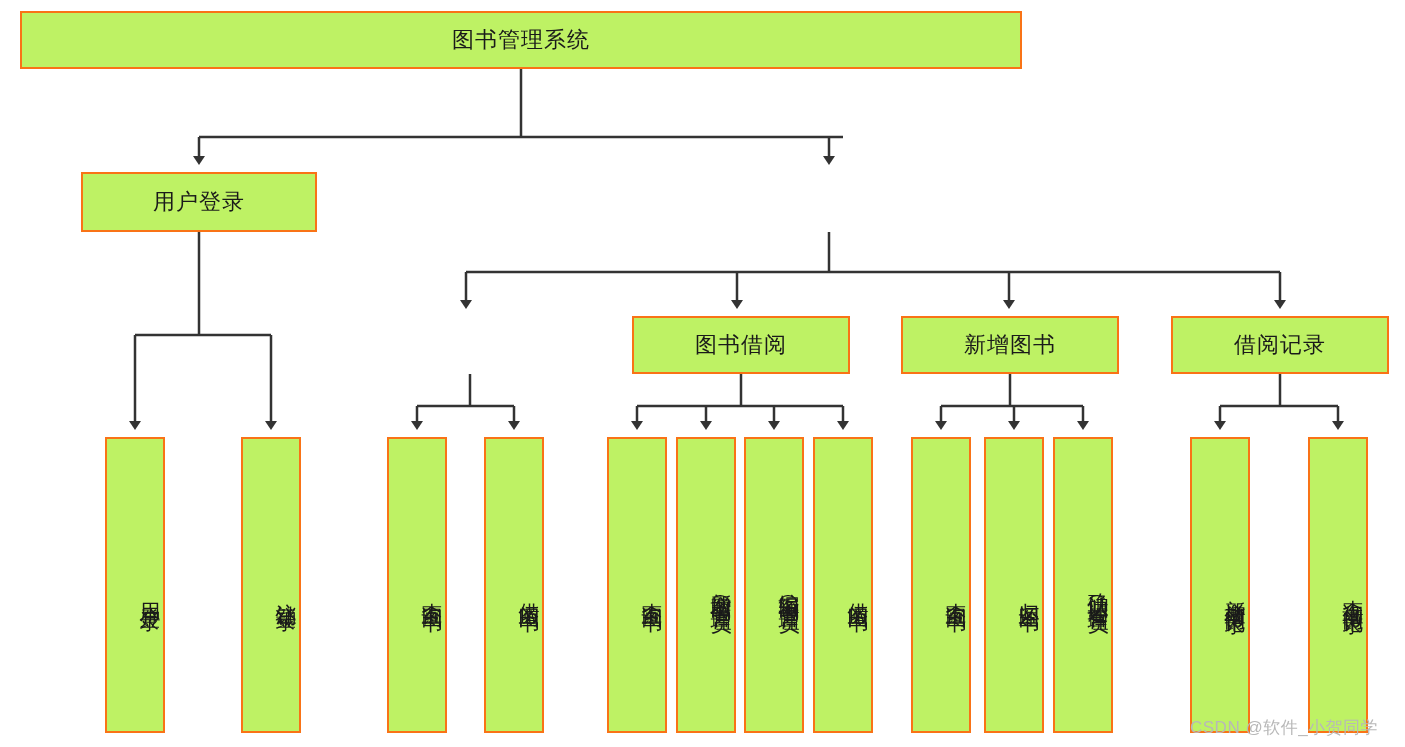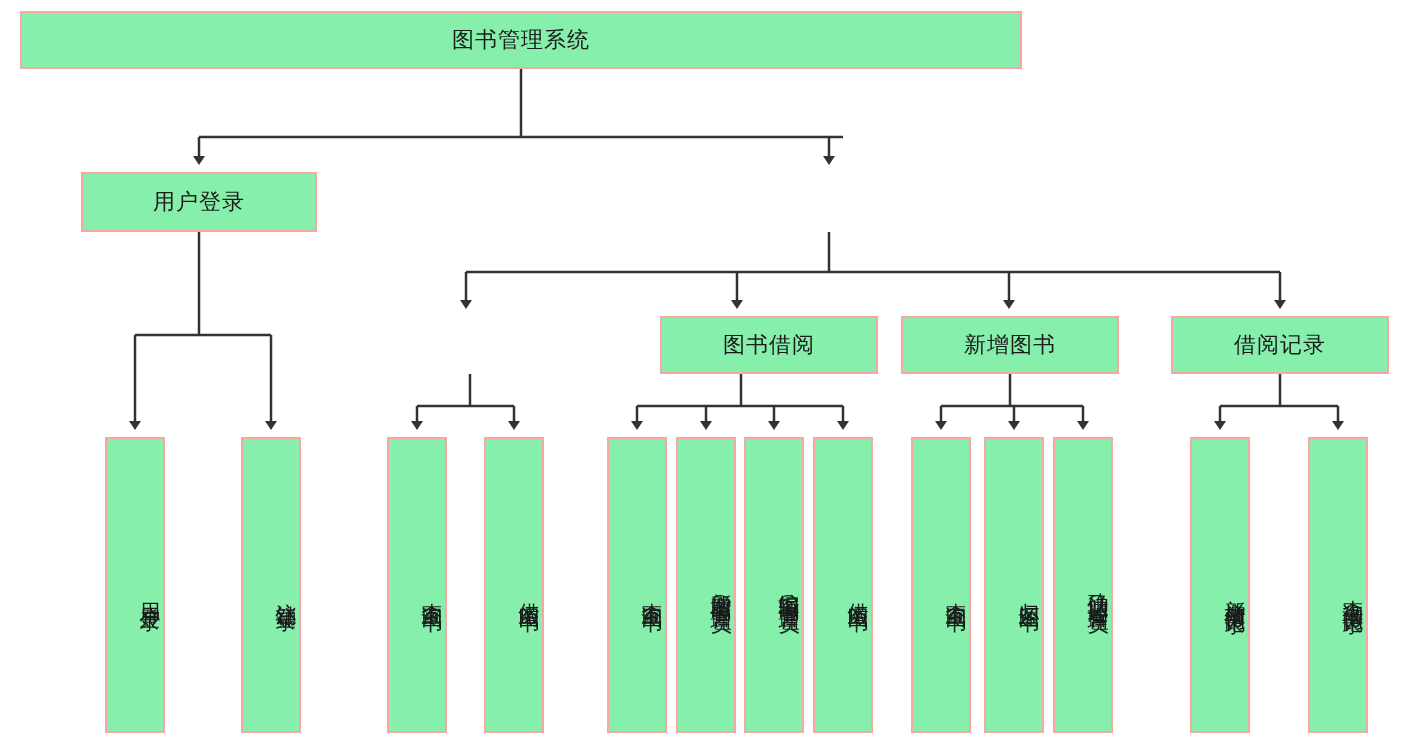--- a/index.html
+++ b/index.html
@@ -21,22 +21,22 @@
     position: absolute;
     left: 0;
     top: 0;
     width: 1405px;
     height: 747px;
     pointer-events: none;
   }
   .node {
     position: absolute;
     box-sizing: border-box;
-    border: 2px solid #fca5a5;
-    background: #86efac;
+    border: 2px solid #f97316;
+    background: #bef264;
     display: flex;
     align-items: center;
     justify-content: center;
     color: #1a1a1a;
     letter-spacing: 1px;
   }
   .node.horizontal {
     font-size: 22px;
     line-height: 1.2;
   }
@@ -113,31 +113,32 @@
       <path d="M 1220 406 L 1338 406"></path>
       <path d="M 1220 406 L 1220 425" marker-end="url(#arrow)"></path>
       <path d="M 1338 406 L 1338 425" marker-end="url(#arrow)"></path>
     </g>
   </svg>
 
   <div class="node horizontal" id="root-node" style="left: 20px; top: 11px; width: 1002px; height: 58px;">图书管理系统</div>
 
   <div class="node horizontal" id="l2-0" style="left: 81px; top: 172px; width: 236px; height: 60px;">用户登录</div>
 
-  <div class="node horizontal" id="l3-1" style="left: 660px; top: 316px; width: 218px; height: 58px;">图书借阅</div>
+  <div class="node horizontal" id="l3-1" style="left: 632px; top: 316px; width: 218px; height: 58px;">图书借阅</div>
   <div class="node horizontal" id="l3-2" style="left: 901px; top: 316px; width: 218px; height: 58px;">新增图书</div>
   <div class="node horizontal" id="l3-3" style="left: 1171px; top: 316px; width: 218px; height: 58px;">借阅记录</div>
 
   <div class="node vertical" id="leaf-0" style="left: 105px; top: 437px; width: 60px; height: 296px;">用户登录</div>
   <div class="node vertical" id="leaf-1" style="left: 241px; top: 437px; width: 60px; height: 296px;">注销登录</div>
   <div class="node vertical" id="leaf-2" style="left: 387px; top: 437px; width: 60px; height: 296px;">查询图书</div>
   <div class="node vertical" id="leaf-3" style="left: 484px; top: 437px; width: 60px; height: 296px;">借阅图书</div>
   <div class="node vertical" id="leaf-4" style="left: 607px; top: 437px; width: 60px; height: 296px;">查询图书</div>
   <div class="node vertical topalign" id="leaf-5" style="left: 676px; top: 437px; width: 60px; height: 296px;">新增图书（管理员）</div>
   <div class="node vertical topalign" id="leaf-6" style="left: 744px; top: 437px; width: 60px; height: 296px;">编辑图书（管理员）</div>
   <div class="node vertical" id="leaf-7" style="left: 813px; top: 437px; width: 60px; height: 296px;">借阅图书</div>
   <div class="node vertical" id="leaf-8" style="left: 911px; top: 437px; width: 60px; height: 296px;">查询图书</div>
   <div class="node vertical" id="leaf-9" style="left: 984px; top: 437px; width: 60px; height: 296px;">归还图书</div>
   <div class="node vertical topalign" id="leaf-10" style="left: 1053px; top: 437px; width: 60px; height: 296px;">确认归还（管理员）</div>
   <div class="node vertical" id="leaf-11" style="left: 1190px; top: 437px; width: 60px; height: 296px;">新增借阅记录</div>
   <div class="node vertical" id="leaf-12" style="left: 1308px; top: 437px; width: 60px; height: 296px;">查询借阅记录</div>
 
+  <div class="watermark" id="watermark" style="left: 1190px; top: 716px;">CSDN @软件_小贺同学</div>
 </div>
 
 </body></html>

